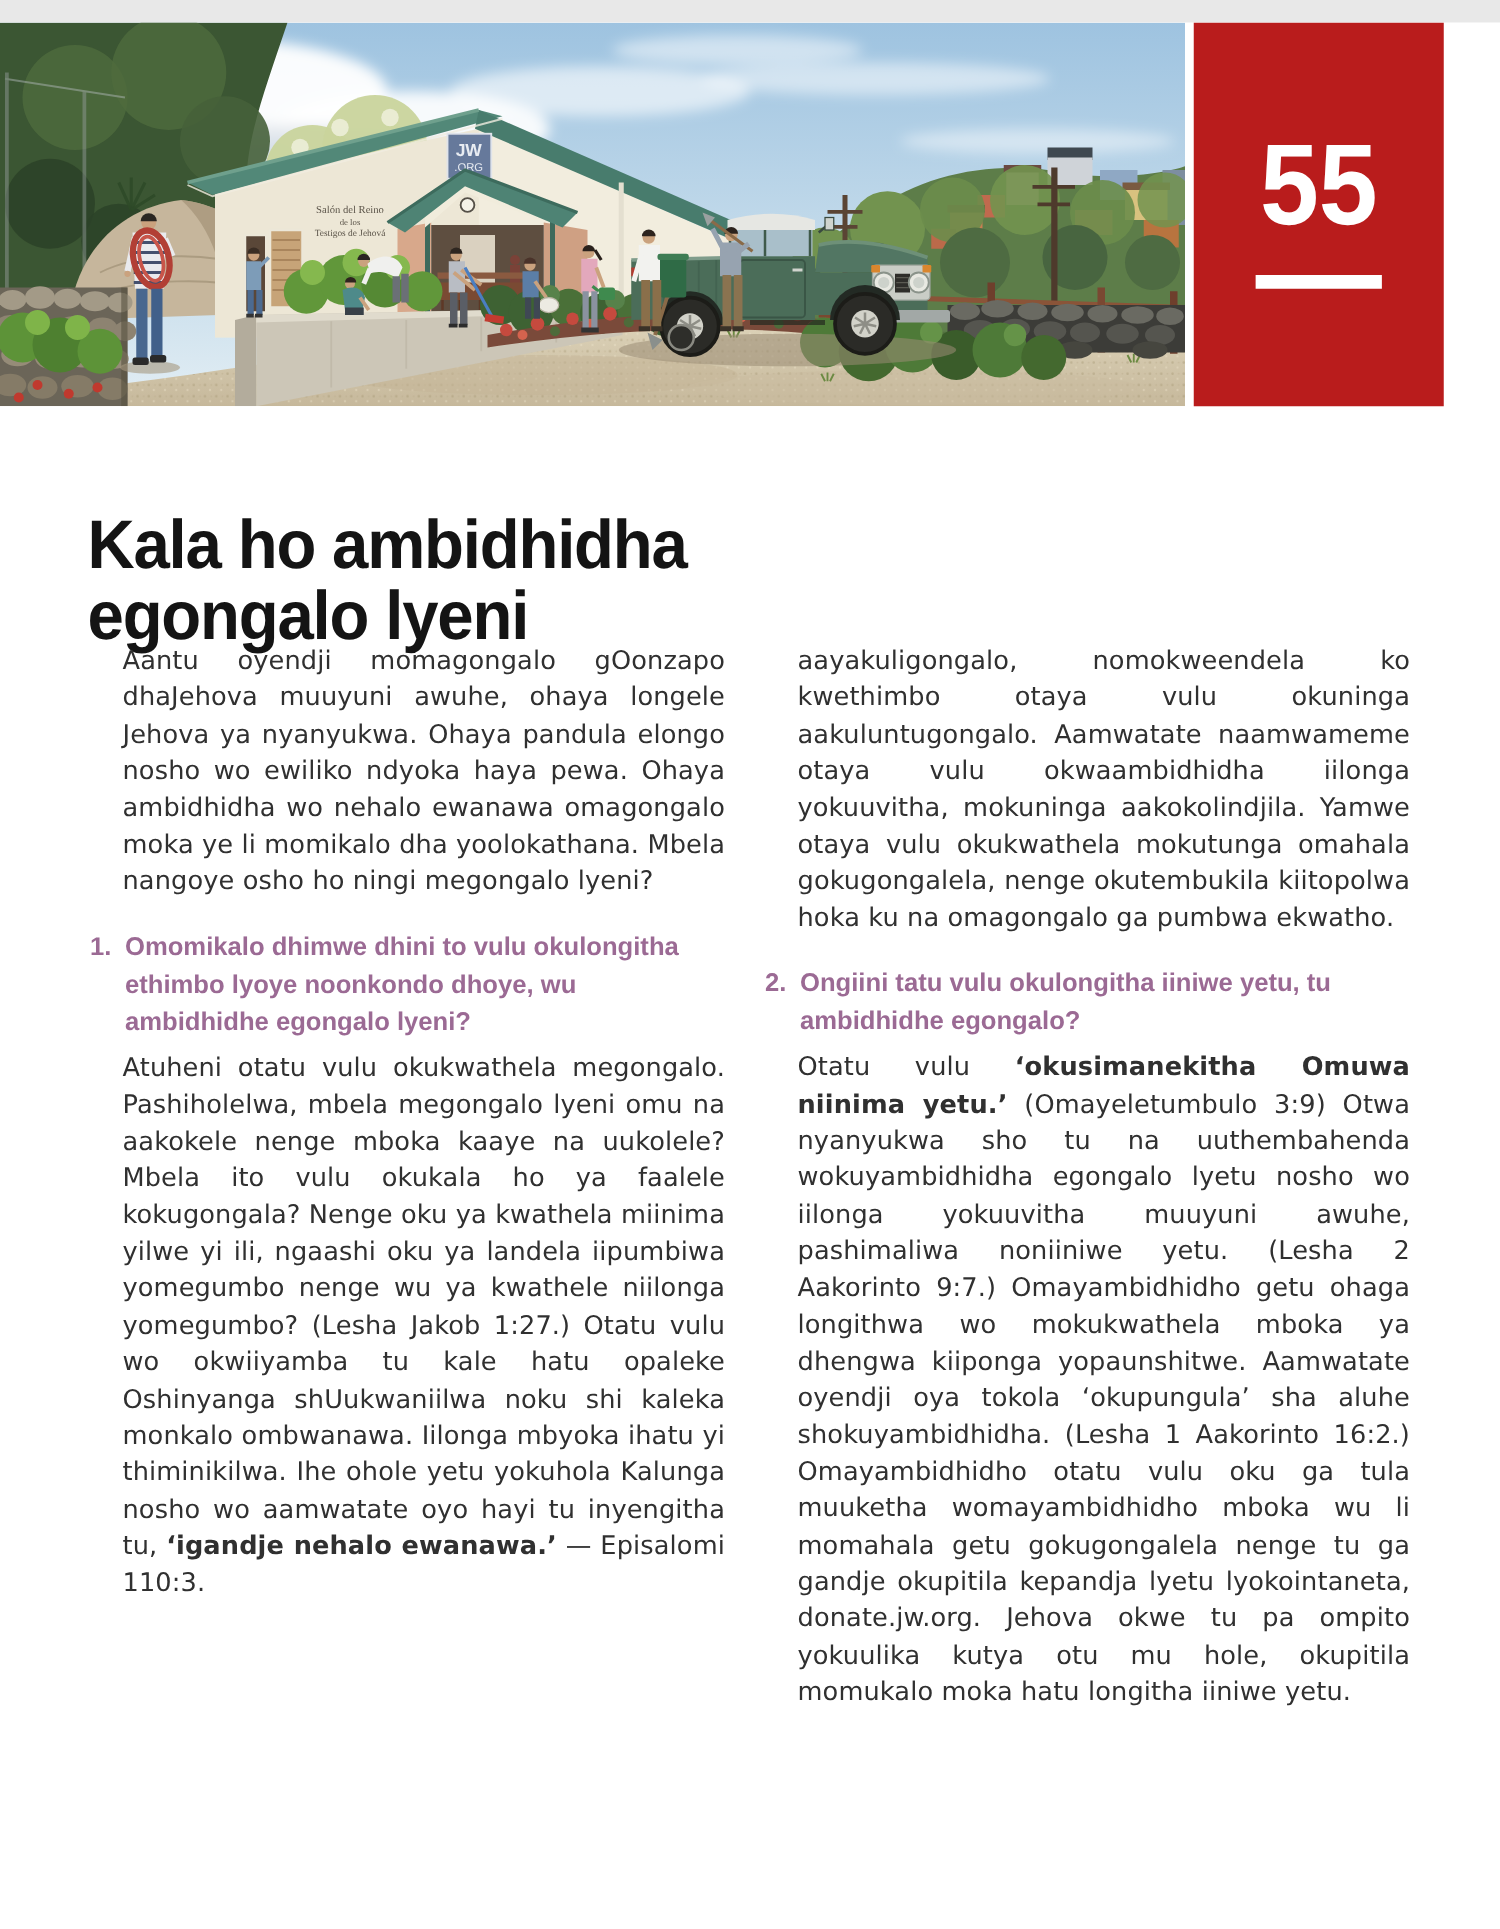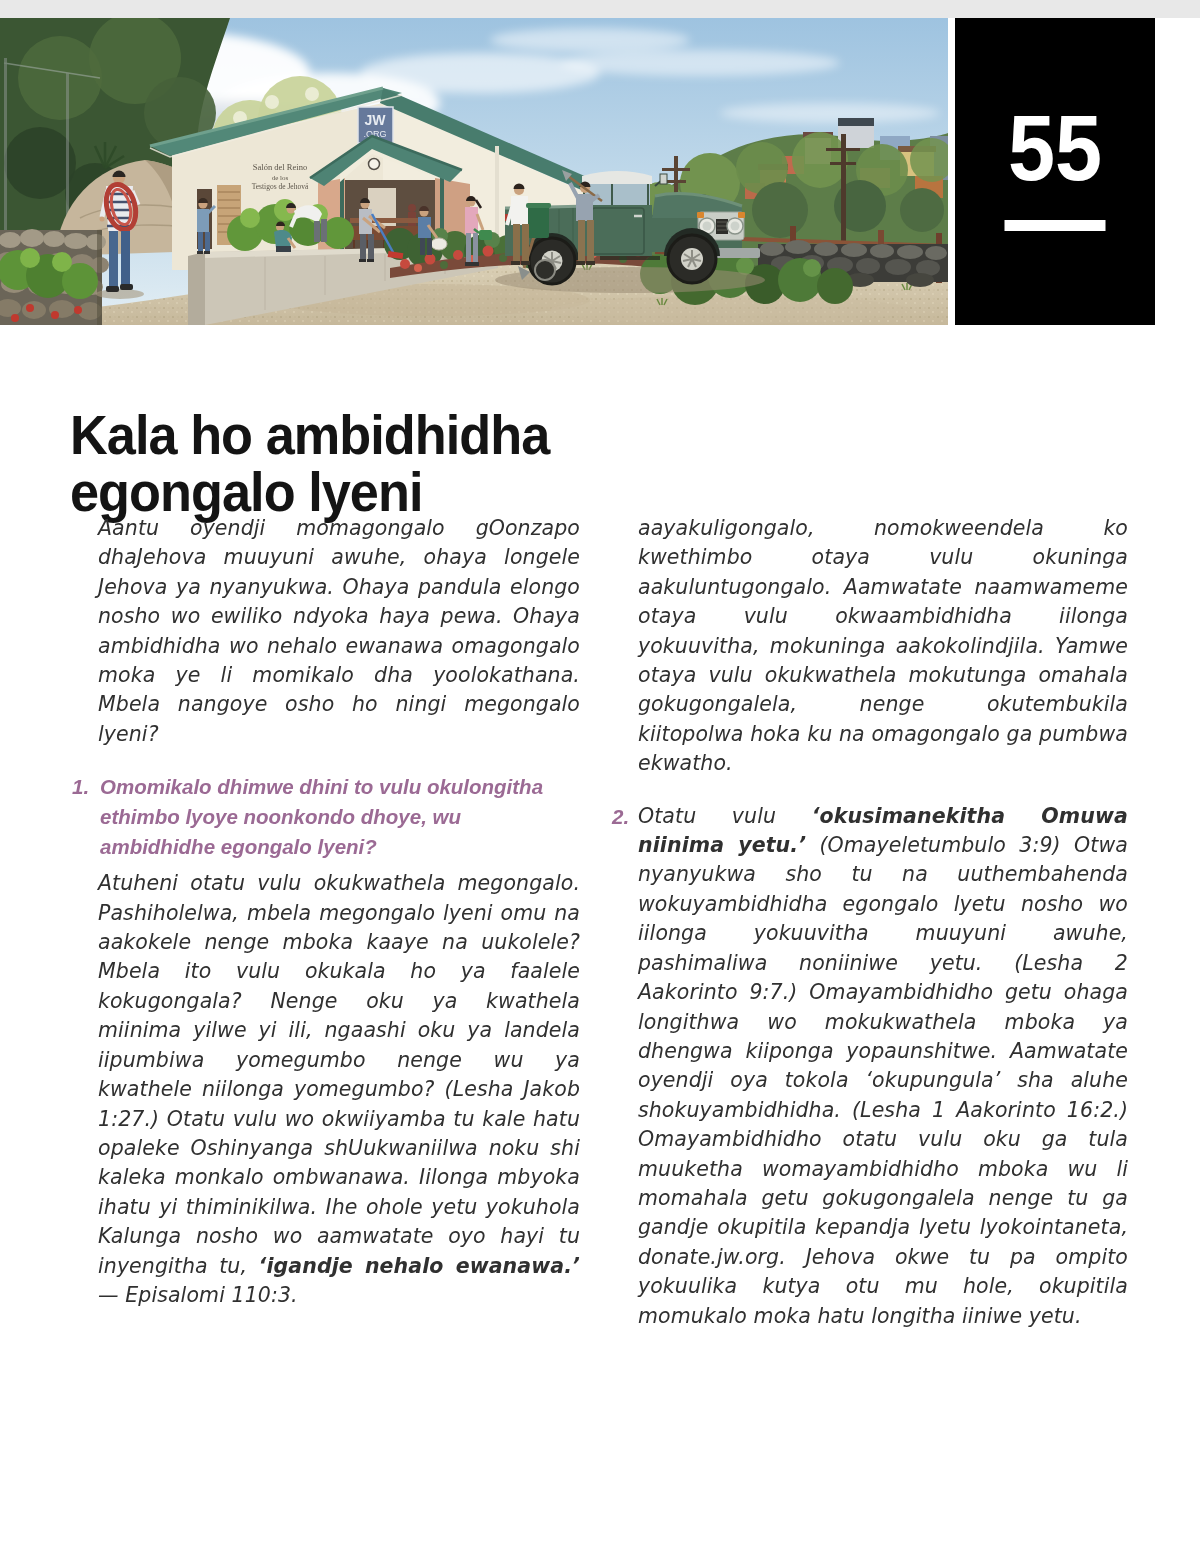--- a/index.html
+++ b/index.html
@@ -5,38 +5,38 @@
   html,body{margin:0;padding:0;background:#e8e8e8;}
   .page{
     position:relative; width:1200px; height:1543px; background:#ffffff;
     font-family:"Liberation Sans", sans-serif; overflow:hidden;
     margin:18px auto;
   }
   
   .photo-wrap{position:absolute; left:0; top:0; width:948px; height:307px; overflow:hidden;}
   .photo-wrap svg{display:block;}
   
-  .lesson-block{position:absolute; left:955px; top:0; width:200px; height:307px; background:#000000;}
+  .lesson-block{position:absolute; left:955px; top:0; width:200px; height:307px; background:#b91c1c;}
   .lesson-num{
     position:absolute; top:84px; left:0; width:100%; text-align:center;
     color:#ffffff; font-weight:bold; font-size:92px; line-height:92px;
     transform:scaleX(.92); transform-origin:center top;
     font-family:"Liberation Sans", sans-serif;
   }
   .lesson-rule{position:absolute; top:202px; left:50%; transform:translateX(-50%);
     width:101px; height:11px; background:#ffffff;}
   
   .title{
     position:absolute; left:70px; top:352px; width:620px;
     font-size:55px; line-height:57px; font-weight:bold; color:#141414;
     letter-spacing:-1px; transform:scaleX(.95); transform-origin:left top;
   }
   
   .columns{position:absolute; left:72px; top:496px; width:1056px; display:flex; gap:32px;}
-  .col{width:508px;font-style:italic;}
+  .col{width:508px;}
   .col.right{width:516px;}
   .body-p{
     margin:0 0 8px 0; padding-left:26px;
     font-family:"DejaVu Sans", sans-serif;
     font-size:20.5px; line-height:29.4px; letter-spacing:.1px;
     color:#303030; text-align:justify;
   }
   .body-p .b{font-weight:bold;}
   .question{
     position:relative; margin:23px 0 7px 0; padding-left:28px;
@@ -531,18 +531,18 @@
   <h1 class="title">Kala ho ambidhidha egongalo lyeni</h1>
 
   <div class="columns">
     <div class="col left">
         <p class="body-p"><span>Aantu oyendji momagongalo gOonzapo dhaJehova muuyuni awuhe, ohaya longele Jehova ya nyanyukwa. Ohaya pandula elongo nosho wo ewiliko ndyoka haya pewa. Ohaya ambidhidha wo nehalo ewanawa omagongalo moka ye li momikalo dha yoolokathana. Mbela nangoye osho ho ningi megongalo lyeni?</span></p>
         <div class="question"><span class="qnum">1.</span><span>Omomikalo dhimwe dhini to vulu okulongitha ethimbo lyoye noonkondo dhoye, wu ambidhidhe egongalo lyeni?</span></div>
         <p class="body-p"><span>Atuheni otatu vulu okukwathela megongalo. Pashiholelwa, mbela megongalo lyeni omu na aakokele nenge mboka kaaye na uukolele? Mbela ito vulu okukala ho ya faalele kokugongala? Nenge oku ya kwathela miinima yilwe yi ili, ngaashi oku ya landela iipumbiwa yomegumbo nenge wu ya kwathele niilonga yomegumbo? (Lesha Jakob 1:27.) Otatu vulu wo okwiiyamba tu kale hatu opaleke Oshinyanga shUukwaniilwa noku shi kaleka monkalo ombwanawa. Iilonga mbyoka ihatu yi thiminikilwa. Ihe ohole yetu yokuhola Kalunga nosho wo aamwatate oyo hayi tu inyengitha tu, </span><span class="b">‘igandje nehalo ewanawa.’</span><span> — Episalomi 110:3.</span></p>
       </div>
     <div class="col right">
         <p class="body-p"><span>aayakuligongalo, nomokweendela ko kwethimbo otaya vulu okuninga aakuluntugongalo. Aamwatate naamwameme otaya vulu okwaambidhidha iilonga yokuuvitha, mokuninga aakokolindjila. Yamwe otaya vulu okukwathela mokutunga omahala gokugongalela, nenge okutembukila kiitopolwa hoka ku na omagongalo ga pumbwa ekwatho.</span></p>
-        <div class="question"><span class="qnum">2.</span></div>
+        <div class="question"><span class="qnum">2.</span><span>Ongiini tatu vulu okulongitha iiniwe yetu, tu ambidhidhe egongalo?</span></div>
         <p class="body-p"><span>Otatu vulu </span><span class="b">‘okusimanekitha Omuwa niinima yetu.’</span><span> (Omayeletumbulo 3:9) Otwa nyanyukwa sho tu na uuthembahenda wokuyambidhidha egongalo lyetu nosho wo iilonga yokuuvitha muuyuni awuhe, pashimaliwa noniiniwe yetu. (Lesha 2 Aakorinto 9:7.) Omayambidhidho getu ohaga longithwa wo mokukwathela mboka ya dhengwa kiiponga yopaunshitwe. Aamwatate oyendji oya tokola ‘okupungula’ sha aluhe shokuyambidhidha. (Lesha 1 Aakorinto 16:2.) Omayambidhidho otatu vulu oku ga tula muuketha womayambidhidho mboka wu li momahala getu gokugongalela nenge tu ga gandje okupitila kepandja lyetu lyokointaneta, donate.jw.org. Jehova okwe tu pa ompito yokuulika kutya otu mu hole, okupitila momukalo moka hatu longitha iiniwe yetu.</span></p>
       </div>
   </div>
 
 </div>
 
 </body></html>

